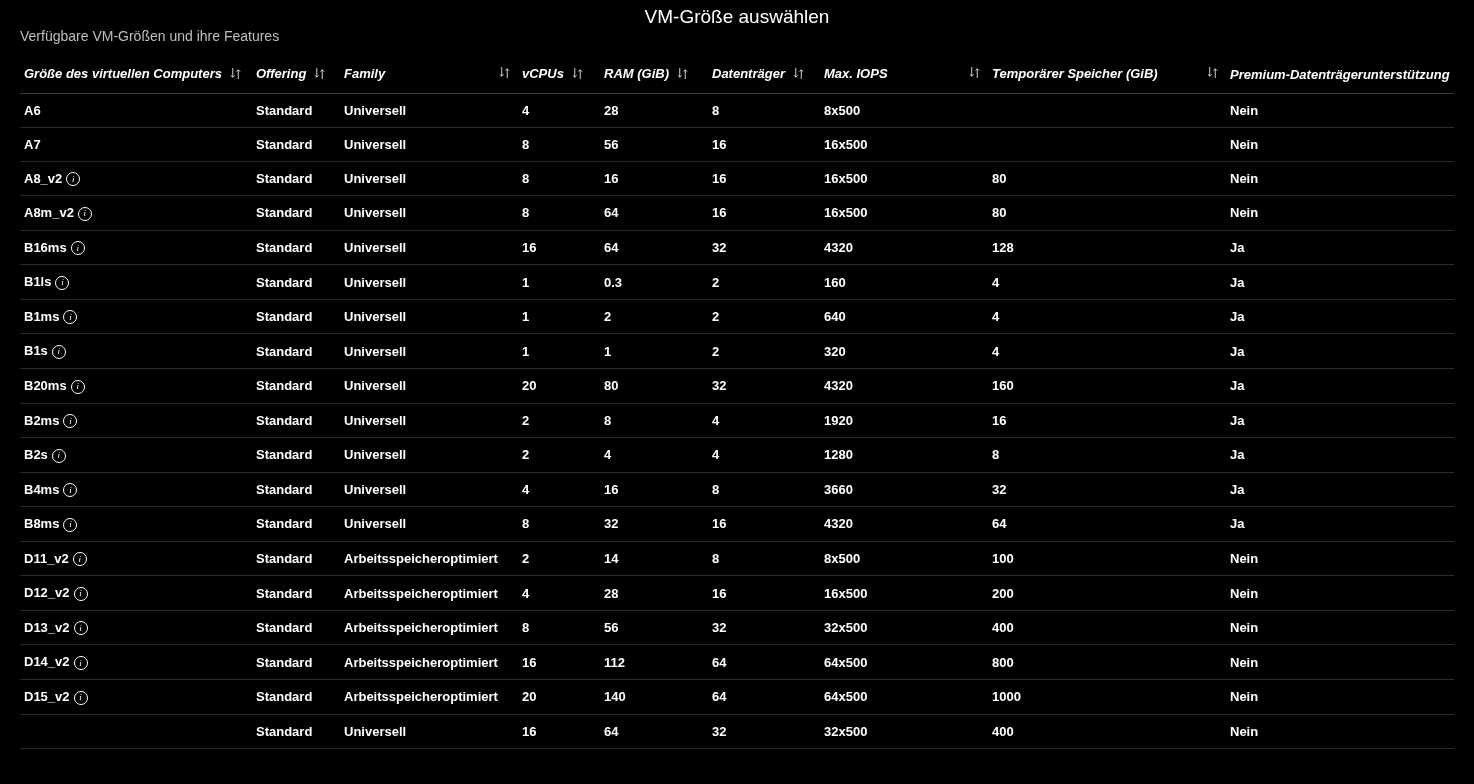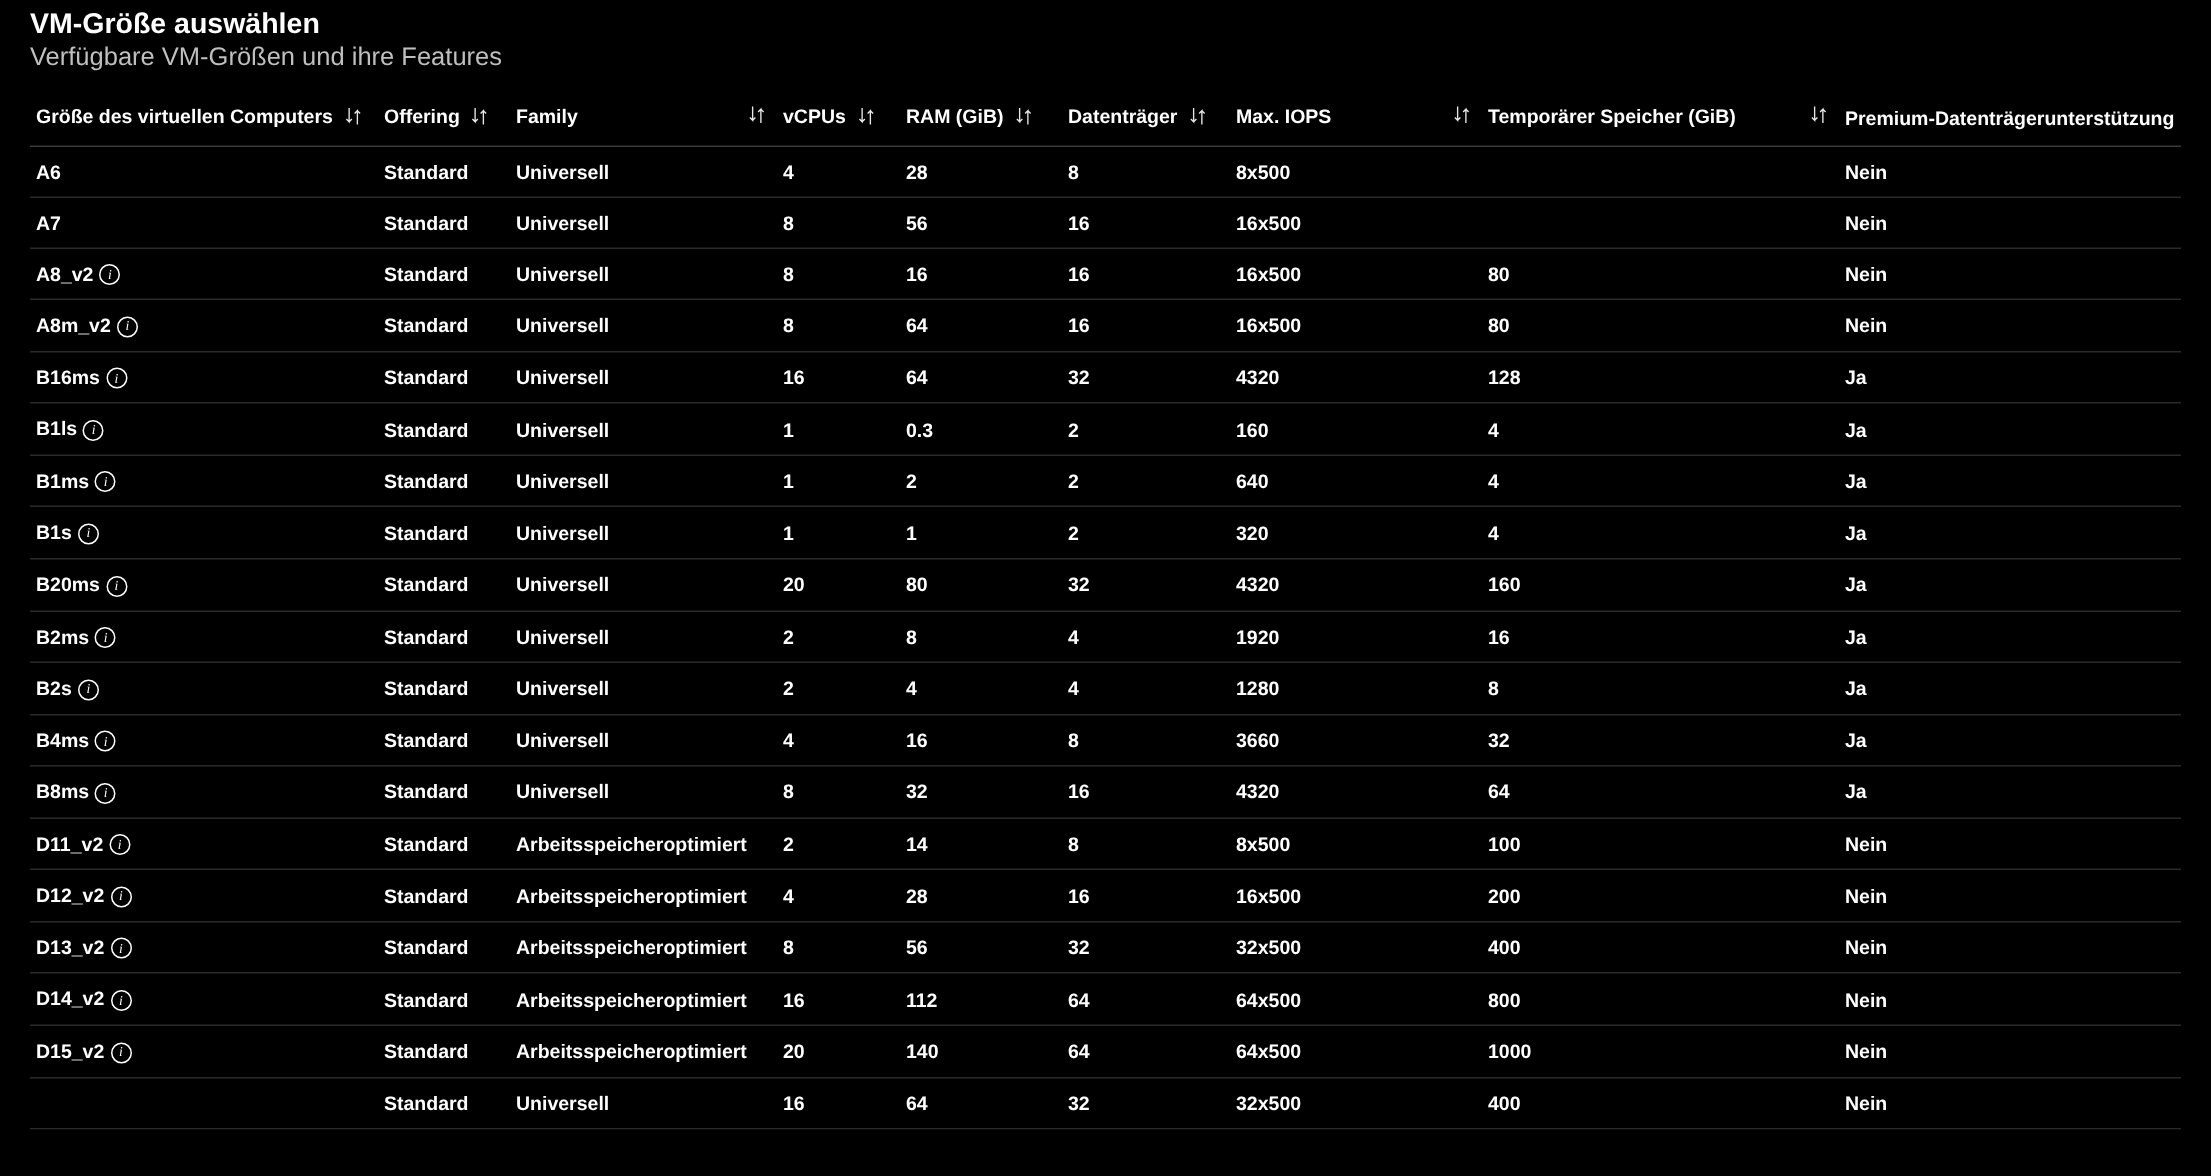--- a/index.html
+++ b/index.html
@@ -9,41 +9,43 @@
     color: #fff;
     font-family: "Segoe UI", Arial, sans-serif;
     font-size: 13px;
     width: 1474px;
   }
   .page {
     padding: 4px 20px 0 20px;
   }
   .title {
     font-size: 19px;
-    font-weight: 700;
+    font-weight: 400;
     margin: 2px 0 0 0;
+    text-align: center;
   }
   .subtitle {
-    font-size: 17px;
+    font-size: 14px;
     color: #bfbfbf;
     margin-bottom: 14px;
   }
   table {
     width: 100%;
     border-collapse: collapse;
     table-layout: fixed;
   }
   thead th {
     text-align: left;
     font-weight: 600;
     font-size: 13px;
     padding: 8px 4px 10px 4px;
     border-bottom: 1px solid #3a3a3a;
     position: relative;
     white-space: nowrap;
+    font-style: italic;
   }
   tbody td {
     padding: 9px 4px;
     border-bottom: 1px solid #2a2a2a;
     font-size: 13px;
     font-weight: 600;
     white-space: nowrap;
   }
   .sort-icon {
     display: inline-block;

